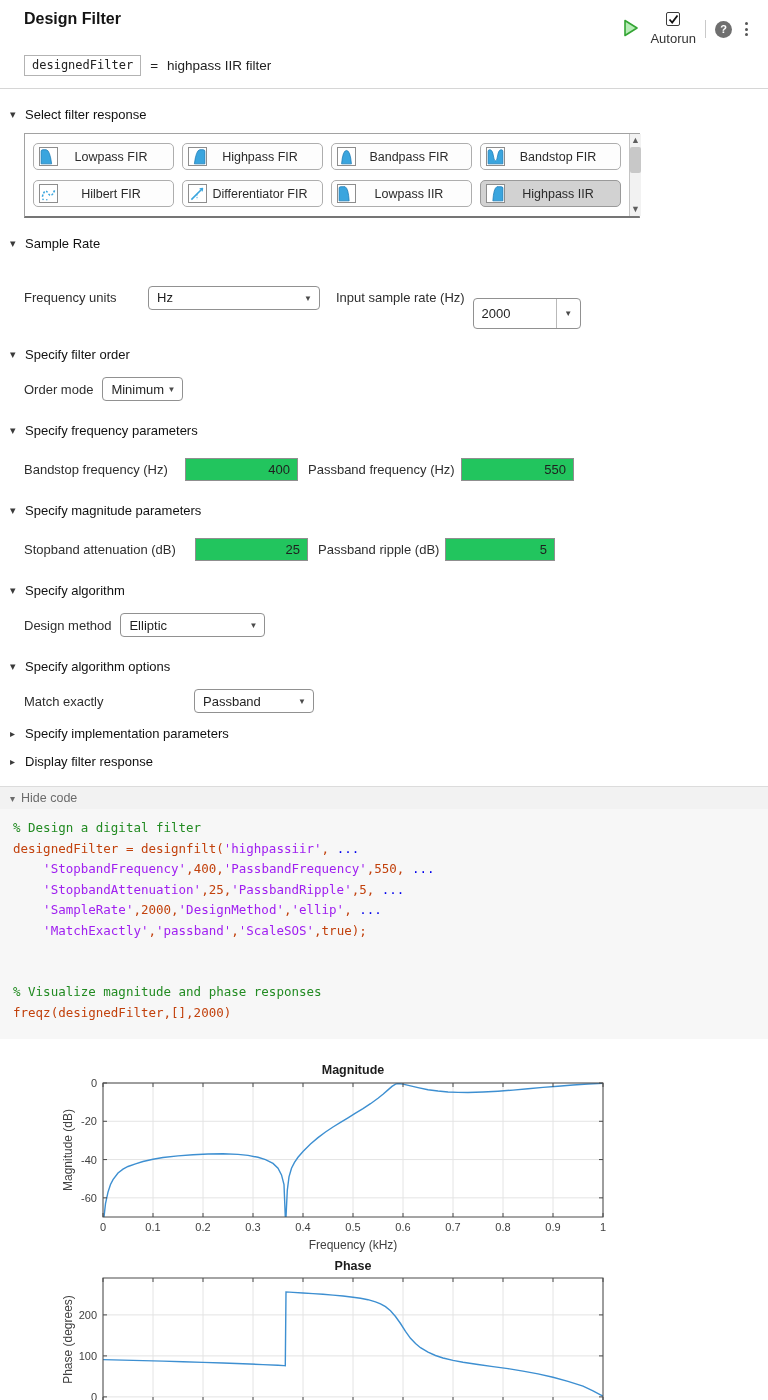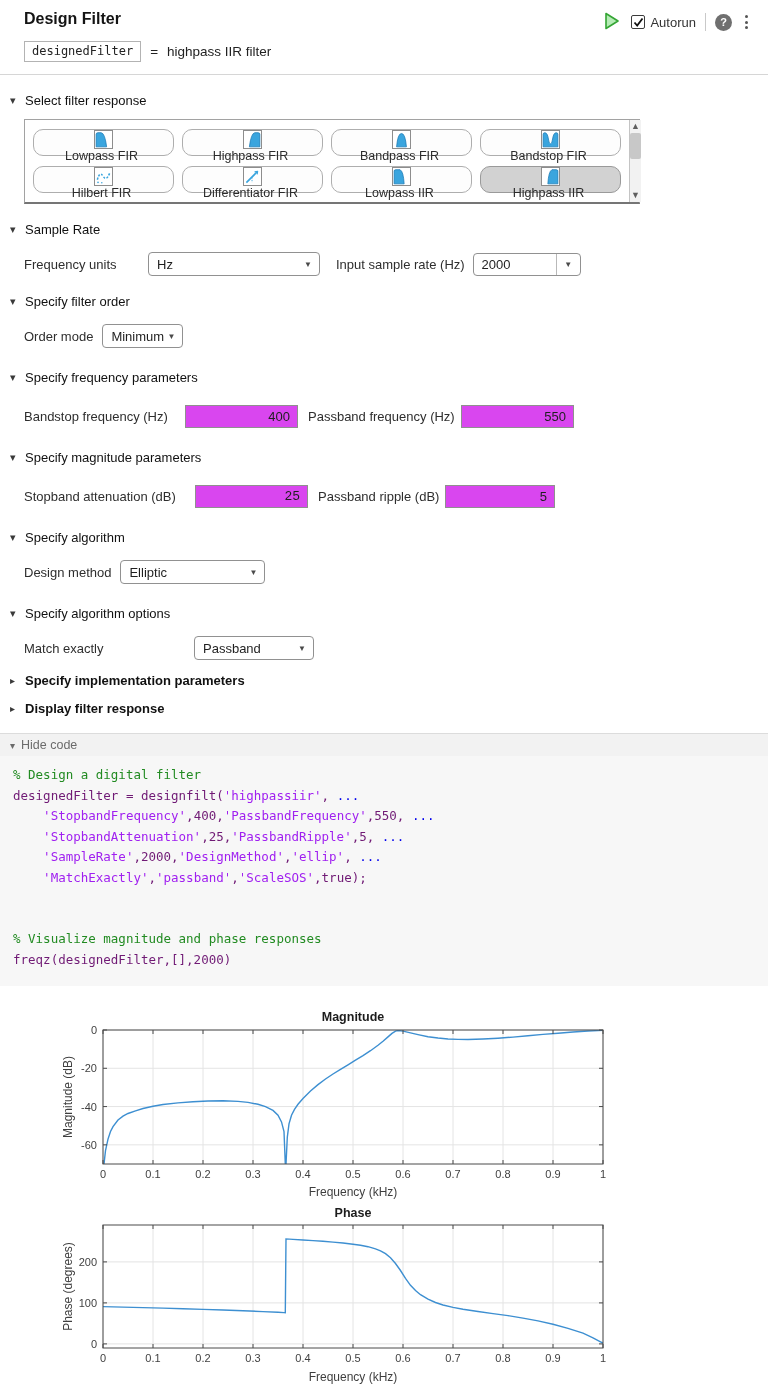--- a/index.html
+++ b/index.html
@@ -6,21 +6,21 @@
   html,body { margin:0; padding:0; background:#fff; }
   body { width:768px; font-family:"Liberation Sans",sans-serif; font-size:13px; color:#1a1a1a; }
 
   
   .hdr { display:flex; justify-content:space-between; align-items:flex-start; padding:10px 16px 0 24px; }
   .hdr-title { font-size:16px; font-weight:bold; color:#141414; }
   .hdr-ctrls { display:flex; align-items:center; gap:9px; padding-top:2px; }
   .play-btn { width:20px; height:20px; display:flex; align-items:center; justify-content:center; cursor:pointer; }
   .chk { width:14px; height:14px; border:1.5px solid #3c3c3c; background:#fff; display:inline-flex; align-items:center; justify-content:center; border-radius:2px; }
   .chk svg { display:block; }
-  .autorun { display:flex; align-items:center; gap:5px; color:#333; }
+  .autorun { display:flex; align-items:center; gap:5px; color:#333;flex-direction:column; }
   .vdiv { width:1px; height:18px; background:#c9c9c9; }
   .help-btn { width:17px; height:17px; border-radius:50%; background:#6f6f6f; color:#fff; font-size:11px; font-weight:bold; display:flex; align-items:center; justify-content:center; cursor:pointer; }
   .kebab { display:flex; flex-direction:column; gap:2.5px; padding:2px 4px; cursor:pointer; }
   .kebab i { width:3px; height:3px; border-radius:50%; background:#555; }
 
   
   .assign { display:flex; align-items:center; gap:9px; margin:9px 24px 0 24px; }
   .var-box { font-family:"DejaVu Sans Mono",monospace; font-size:12px; border:1px solid #b3b3b3; background:#fff; padding:2px 7px 3px 7px; color:#222; }
   .assign-rest { font-size:13.5px; color:#222; }
   .top-sep { border-top:1px solid #d6d6d6; margin-top:12px; }
@@ -28,51 +28,51 @@
   
   .task-body { padding:0 24px; }
   .sec-hd { display:flex; align-items:center; gap:5px; margin:18px 0 0 -14px; cursor:pointer; }
   .sec-hd .tri { font-size:11px; color:#3a3a3a; width:10px; }
   .sec-hd .t { font-weight:normal; font-size:13px; color:#111; }
 
   
   .fpanel { margin-top:11px; width:616px; border:1px solid #a2a2a2; border-bottom:2px solid #757575; background:#fff; display:flex; }
   .fgrid { flex:1; padding:9px 8px; display:flex; flex-direction:column; gap:10px; }
   .frow { display:flex; gap:8px; }
-  .fbtn { width:141px; height:27px; border:1px solid #aeaeae; border-radius:10px; background:#fdfdfd; display:flex; align-items:center; padding:0 5px; cursor:pointer;flex-direction:column; }
+  .fbtn { width:141px; height:27px; border:1px solid #aeaeae; border-radius:5px; background:#fdfdfd; display:flex; align-items:center; padding:8px 5px; cursor:pointer; }
   .fbtn.sel { background:#d2d2d2; border-color:#9a9a9a; }
   .fbtn .ficon { width:19px; height:19px; border:1px solid #8d8d8d; background:#fff; flex:0 0 auto; }
   .fbtn .flabel { flex:1; text-align:center; font-size:12.5px; color:#2b2b2b; padding-right:4px; }
   .fscroll { width:17px; background:#f2f2f2; border-left:1px solid #c4c4c4; display:flex; flex-direction:column; align-items:center; justify-content:space-between; padding:2px 0; }
   .fscroll .arr { font-size:9px; color:#5e5e5e; line-height:1; cursor:pointer; }
   .fthumb { width:11px; height:26px; background:#c8c8c8; border-radius:2px; margin-top:2px; cursor:pointer; }
   .fscroll-top { display:flex; flex-direction:column; align-items:center; }
 
   
   .ctl-row { display:flex; align-items:center; margin-top:15px; }
   .lbl { color:#2e2e2e; }
   .dd { position:relative; height:24px; border:1px solid #919191; border-radius:4px; background:#fff; display:flex; align-items:center; padding:0 24px 0 8px; cursor:pointer; color:#1f1f1f; }
   .dd .dd-arr { position:absolute; right:7px; top:50%; transform:translateY(-50%); font-size:8px; color:#4a4a4a; }
-  .combo { display:flex; height:23px; border:1px solid #919191; border-radius:4px; background:#fff; overflow:hidden; }
+  .combo { display:flex; height:31px; border:1px solid #919191; border-radius:4px; background:#fff; overflow:hidden;margin-top:32px; }
   .combo .cval { flex:1; display:flex; align-items:center; padding:0 8px; color:#1f1f1f; }
   .combo .carr { width:24px; border-left:1px solid #b9b9b9; display:flex; align-items:center; justify-content:center; font-size:8px; color:#4a4a4a; cursor:pointer; }
-  .num-in { height:23px; border:1px solid #8f8f8f; background:#d946ef; text-align:right; padding:0 7px; font-family:"Liberation Sans",sans-serif; font-size:13px; color:#1f1f1f; }
+  .num-in { height:23px; border:1px solid #8f8f8f; background:#22c55e; text-align:right; padding:0 7px; font-family:"Liberation Sans",sans-serif; font-size:13px; color:#1f1f1f; }
   .chk-row { display:flex; align-items:center; gap:6px; margin-top:13px; }
   .col-hd { display:flex; align-items:center; gap:6px; margin:13px 0 0 -14px; cursor:pointer; }
   .col-hd .tri { font-size:10px; color:#3a3a3a; width:9px; }
-  .col-hd .t { font-weight:bold; font-size:13px; color:#111; }
+  .col-hd .t { font-weight:normal; font-size:13px; color:#111; }
 
   
   .hide-code { margin-top:17px; background:#f2f2f2; border-top:1px solid #dcdcdc; padding:4px 0 4px 10px; display:flex; align-items:center; gap:6px; color:#6b6b6b; font-size:12.5px; cursor:pointer; }
   .code-blk { background:#f7f7f7; padding:9px 0 16px 13px; }
   .code-line { font-family:"DejaVu Sans Mono",monospace; font-size:12.5px; line-height:20.5px; white-space:pre; color:#000; min-height:20.5px; }
   .tok-comment { color:#228b22; }
   .tok-string { color:#a020f0; }
   .tok-cont { color:#0000ee; }
-  .tok-plain { color:#701a75; }
+  .tok-plain { color:#c2410c; }
 
   
   .charts { margin-top:20px; }
   svg text { font-family:"Liberation Sans",sans-serif; }
   .tick-lbl { font-size:11px; fill:#3f3f3f; }
   .ax-title { font-size:12.5px; font-weight:bold; fill:#1c1c1c; }
   .ax-lbl { font-size:12px; fill:#3f3f3f; }
 </style>
 </head>
 <body>
@@ -225,21 +225,21 @@
     <span class="lbl" style="margin-left:10px; width:153px;">Passband frequency (Hz)</span>
     <input class="num-in" style="width: 113px;" value="550">
   </div>
 
   <div class="sec-hd" style="margin-top:22px;">
     <span class="tri">▾</span>
     <span class="t">Specify magnitude parameters</span>
   </div>
   <div class="ctl-row" style="margin-top:20px;">
     <span class="lbl" style="width:171px;">Stopband attenuation (dB)</span>
-    <input class="num-in" style="width: 113px; font-family: Liberation Mono, monospace;" value="25">
+    <input class="num-in" style="width: 113px;" value="25">
     <span class="lbl" style="margin-left:10px; width:127px;">Passband ripple (dB)</span>
     <input class="num-in" style="width: 110px;" value="5">
   </div>
 
   <div class="sec-hd" style="margin-top:22px;">
     <span class="tri">▾</span>
     <span class="t">Specify algorithm</span>
   </div>
   <div class="ctl-row">
     <span class="lbl" style="margin-right:9px;">Design method</span>

